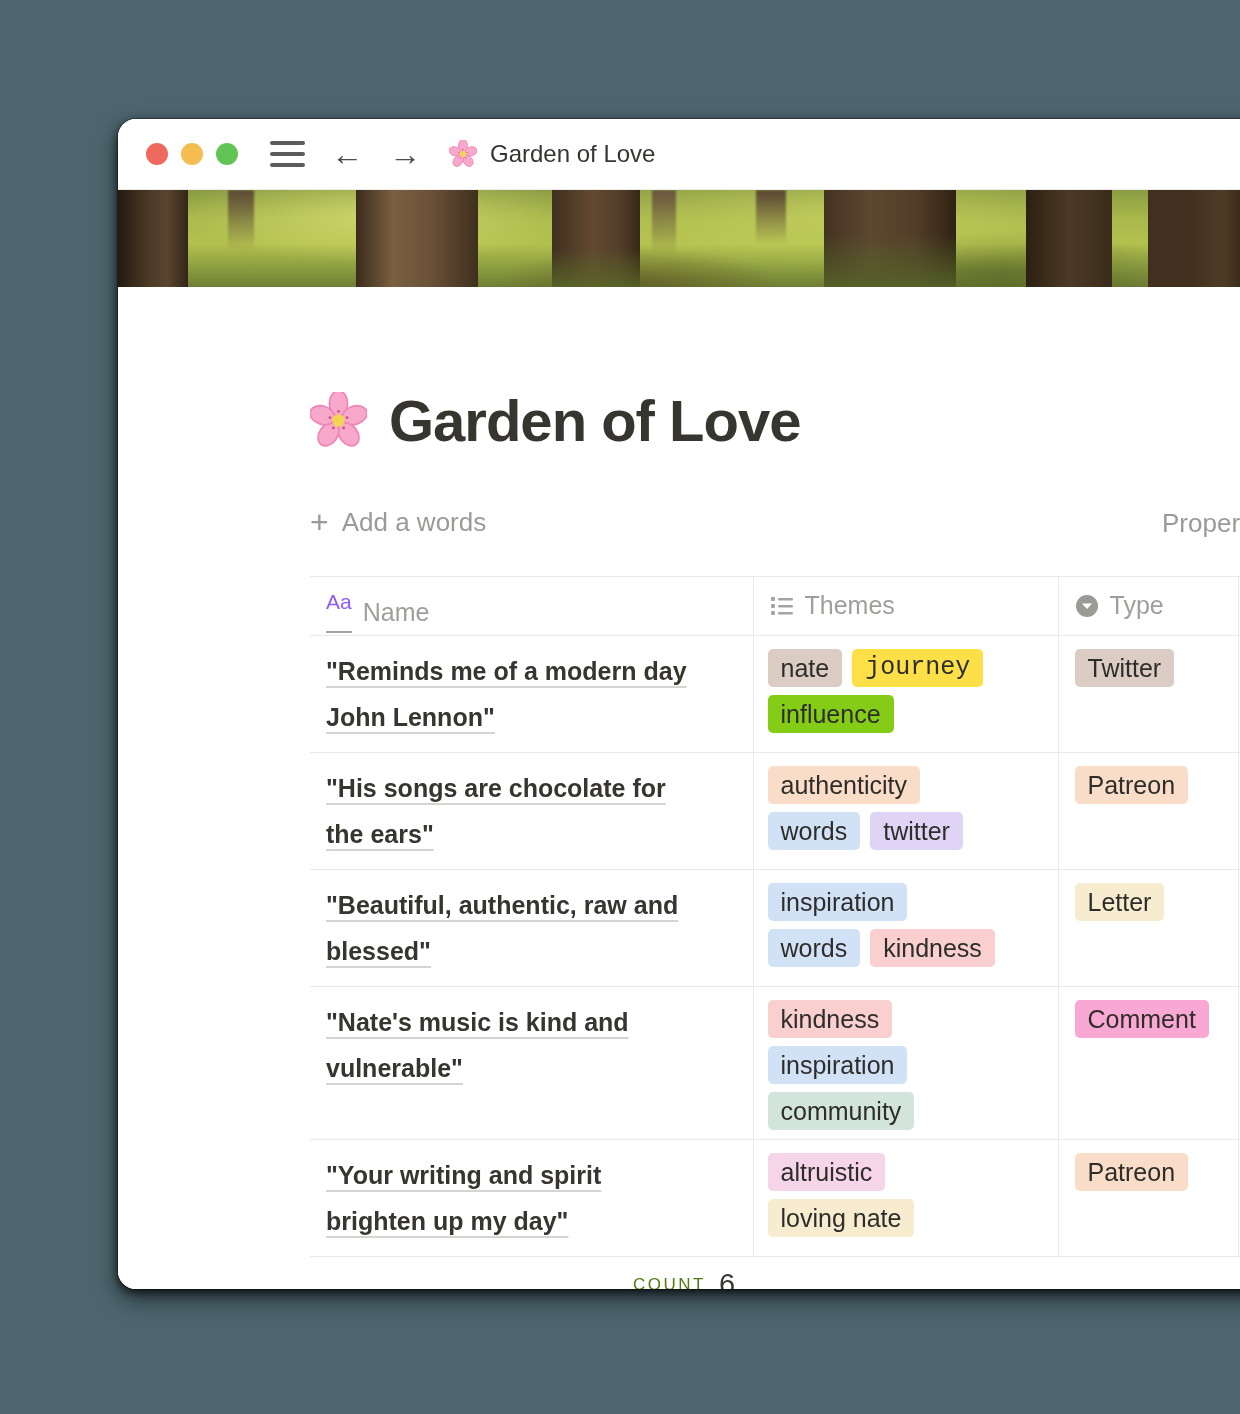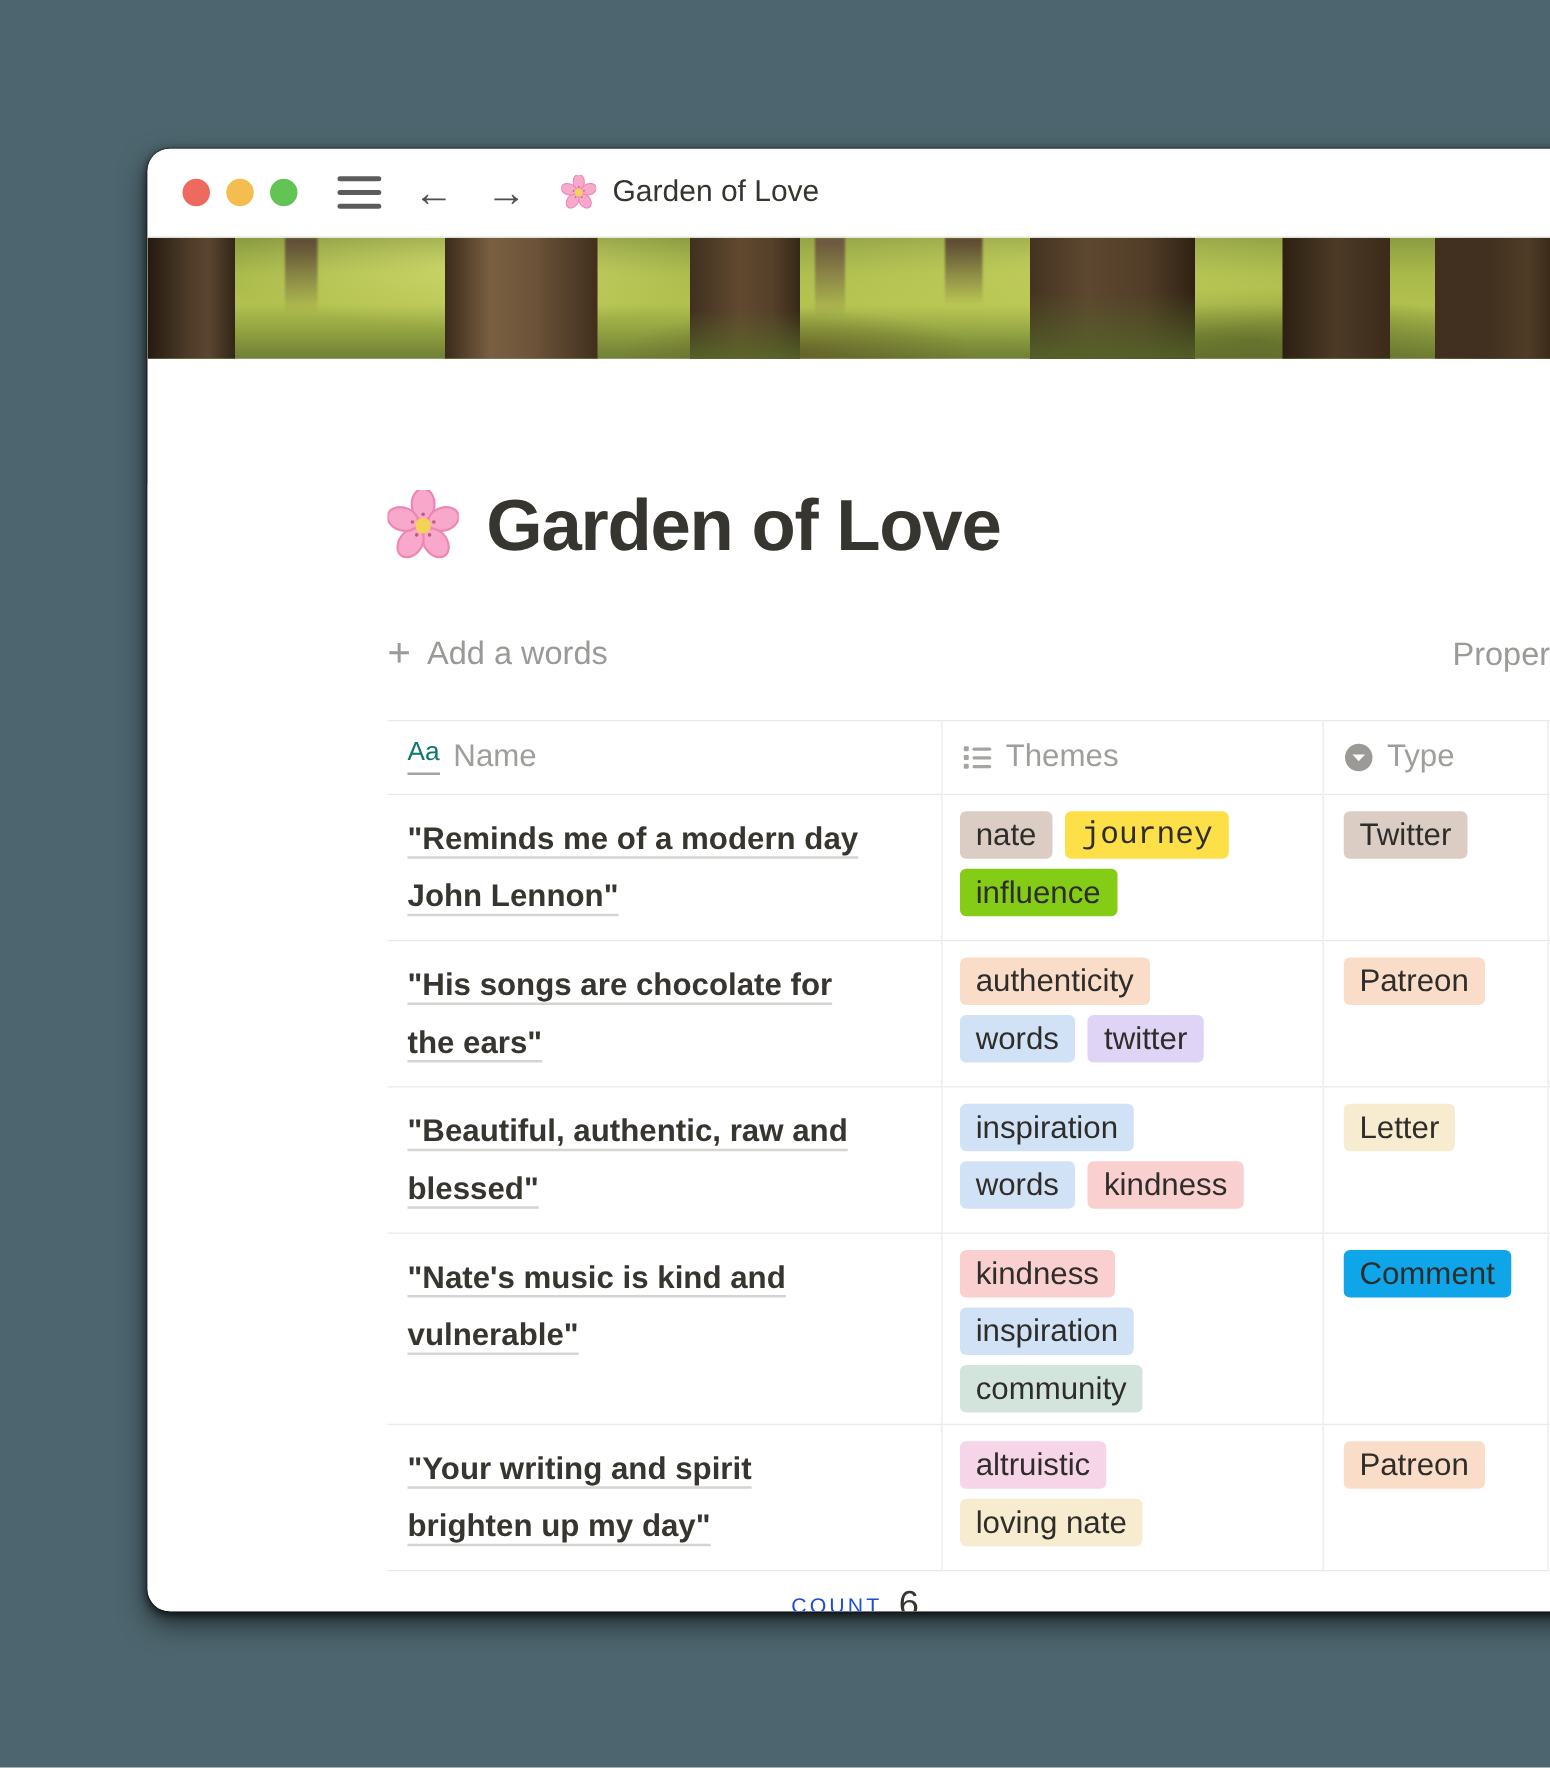--- a/index.html
+++ b/index.html
@@ -73,21 +73,21 @@
     width:1078px;
   }
   col.c-name { width:443px; } col.c-themes { width:305px; } col.c-type { width:180px; } col.c-extra { width:150px; }
   tr { border-bottom:1px solid #e9e9e7; }
   thead tr { border-top:1px solid #e9e9e7; height:59px; }
   th, td { vertical-align:top; text-align:left; font-weight:400; }
   th { border-right:1px solid #e9e9e7; }
   td { border-right:1px solid #e9e9e7; }
   th:last-child, td:last-child { border-right:none; }
   .th-inner { display:flex; align-items:center; gap:11px; padding:14px 0 0 16px; color:#9f9e9a; font-size:25px; }
-  .aa-icon { font-size:21px; color:#0f766e; border-bottom:2px solid #a5a4a0; line-height:1.05; padding-bottom:4px; }
+  .aa-icon { font-size:21px; color:#8b5cf6; border-bottom:2px solid #a5a4a0; line-height:1.05; padding-bottom:18px; }
 
   tbody tr { height:110px; }
   .name-cell { padding:14px 30px 10px 16px; }
   .name-line { line-height:42px; }
   .name-text {
     font-size:25px; font-weight:600; color:#37352f;
     text-decoration:underline; text-decoration-color:#d6d4d0;
     text-decoration-thickness:2px; text-underline-offset:6px;
     cursor:pointer;
   }
@@ -96,21 +96,21 @@
   .tag-line { display:flex; }
   .tag {
     display:inline-block; height:38px; line-height:38px;
     padding:0 13px; border-radius:5px;
     font-size:25px; color:#2e2d2a; white-space:nowrap;
     margin:4px 10px 4px 0;
   }
 
   
   .count-row { width:1132px; height:55px; display:flex; align-items:center; justify-content:center; gap:13px; }
-  .count-label { font-size:17px; letter-spacing:2.5px; color:#1d4ed8; font-weight:500; }
+  .count-label { font-size:17px; letter-spacing:2.5px; color:#4d7c0f; font-weight:500; }
   .count-value { font-size:29px; color:#37352f; }
 
   svg { display:block; }
 </style>
 </head>
 <body style="background: rgb(77, 101, 110);">
 
 <svg width="0" height="0" style="position:absolute">
   <defs>
     <g id="flower">
@@ -293,21 +293,21 @@
               <div class="tag-line">
                 <span class="tag" style="background: rgb(249, 207, 207);">kindness</span>
               </div>
               <div class="tag-line">
                 <span class="tag" style="background: rgb(210, 226, 246);">inspiration</span>
               </div>
               <div class="tag-line">
                 <span class="tag" style="background: rgb(210, 228, 219);">community</span>
               </div>
             </td>
-    <td class="type-cell"><span class="tag" style="background: #0ea5e9;">Comment</span></td>
+    <td class="type-cell"><span class="tag" style="background: #f9a8d4;">Comment</span></td>
     <td></td>
   </tr>
 
   <tr>
     <td class="name-cell">
               <div class="name-line"><span class="name-text">"Your writing and spirit</span></div>
               <div class="name-line"><span class="name-text">brighten up my day"</span></div>
             </td>
     <td class="themes-cell">
               <div class="tag-line">

